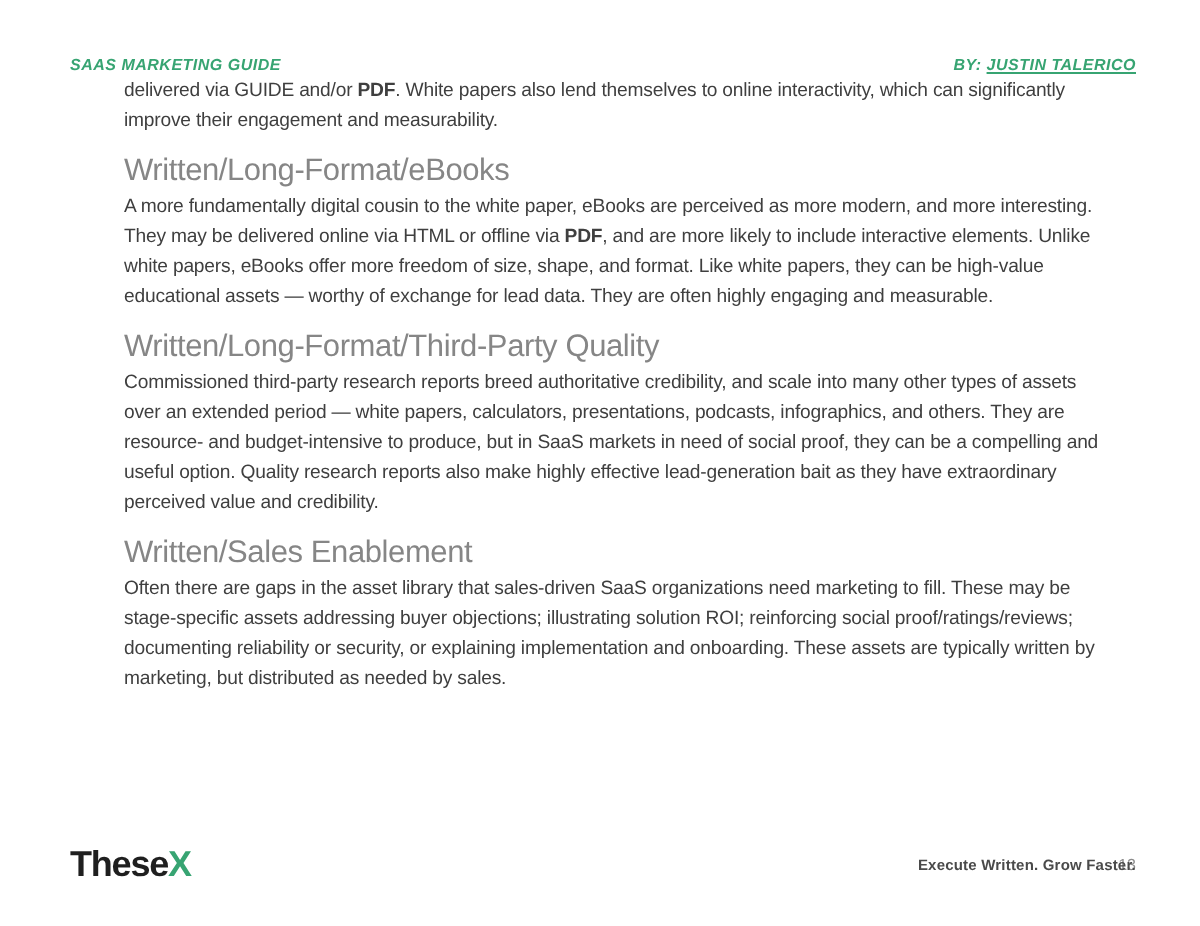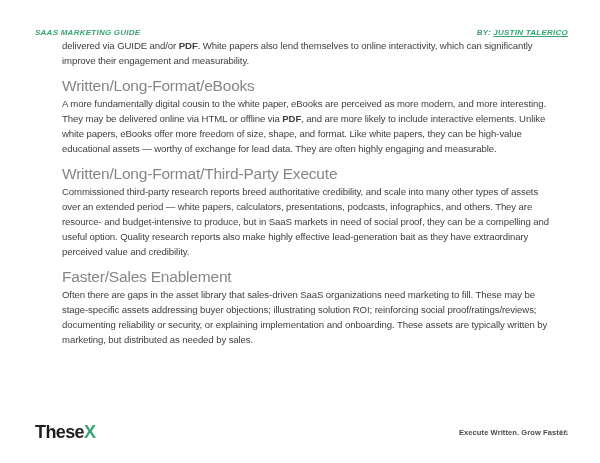--- a/index.html
+++ b/index.html
@@ -82,23 +82,23 @@
   <div class="doc-header">
     <span class="doc-title">SAAS MARKETING GUIDE</span>
     <span class="byline"><span>BY: </span><a class="author-link">JUSTIN TALERICO</a></span>
   </div>
 
   <main class="doc-body">
 
   <p class="body-paragraph"><span>delivered via GUIDE and/or </span><span class="bold">PDF</span><span>. White papers also lend themselves to online interactivity, which can significantly improve their engagement and measurability.</span></p>
       <h2 class="section-heading">Written/Long-Format/eBooks</h2>
       <p class="body-paragraph"><span>A more fundamentally digital cousin to the white paper, eBooks are perceived as more modern, and more interesting. They may be delivered online via HTML or offline via </span><span class="bold">PDF</span><span>, and are more likely to include interactive elements. Unlike white papers, eBooks offer more freedom of size, shape, and format. Like white papers, they can be high-value educational assets — worthy of exchange for lead data. They are often highly engaging and measurable.</span></p>
-      <h2 class="section-heading">Written/Long-Format/Third-Party Execute</h2>
+      <h2 class="section-heading">Written/Long-Format/Third-Party Quality</h2>
       <p class="body-paragraph"><span>Commissioned third-party research reports breed authoritative credibility, and scale into many other types of assets over an extended period — white papers, calculators, presentations, podcasts, infographics, and others. They are resource- and budget-intensive to produce, but in SaaS markets in need of social proof, they can be a compelling and useful option. Quality research reports also make highly effective lead-generation bait as they have extraordinary perceived value and credibility.</span></p>
-      <h2 class="section-heading">Faster/Sales Enablement</h2>
+      <h2 class="section-heading">Written/Sales Enablement</h2>
       <p class="body-paragraph"><span>Often there are gaps in the asset library that sales-driven SaaS organizations need marketing to fill. These may be stage-specific assets addressing buyer objections; illustrating solution ROI; reinforcing social proof/ratings/reviews; documenting reliability or security, or explaining implementation and onboarding. These assets are typically written by marketing, but distributed as needed by sales.</span></p>
     </main>
 
   <div class="doc-footer">
     <span class="page-number">13</span>
     <span class="logo"><span>These</span><span class="accent">X</span></span>
     <span class="tagline">Execute Written. Grow Faster.</span>
   </div>
 
 </div>

